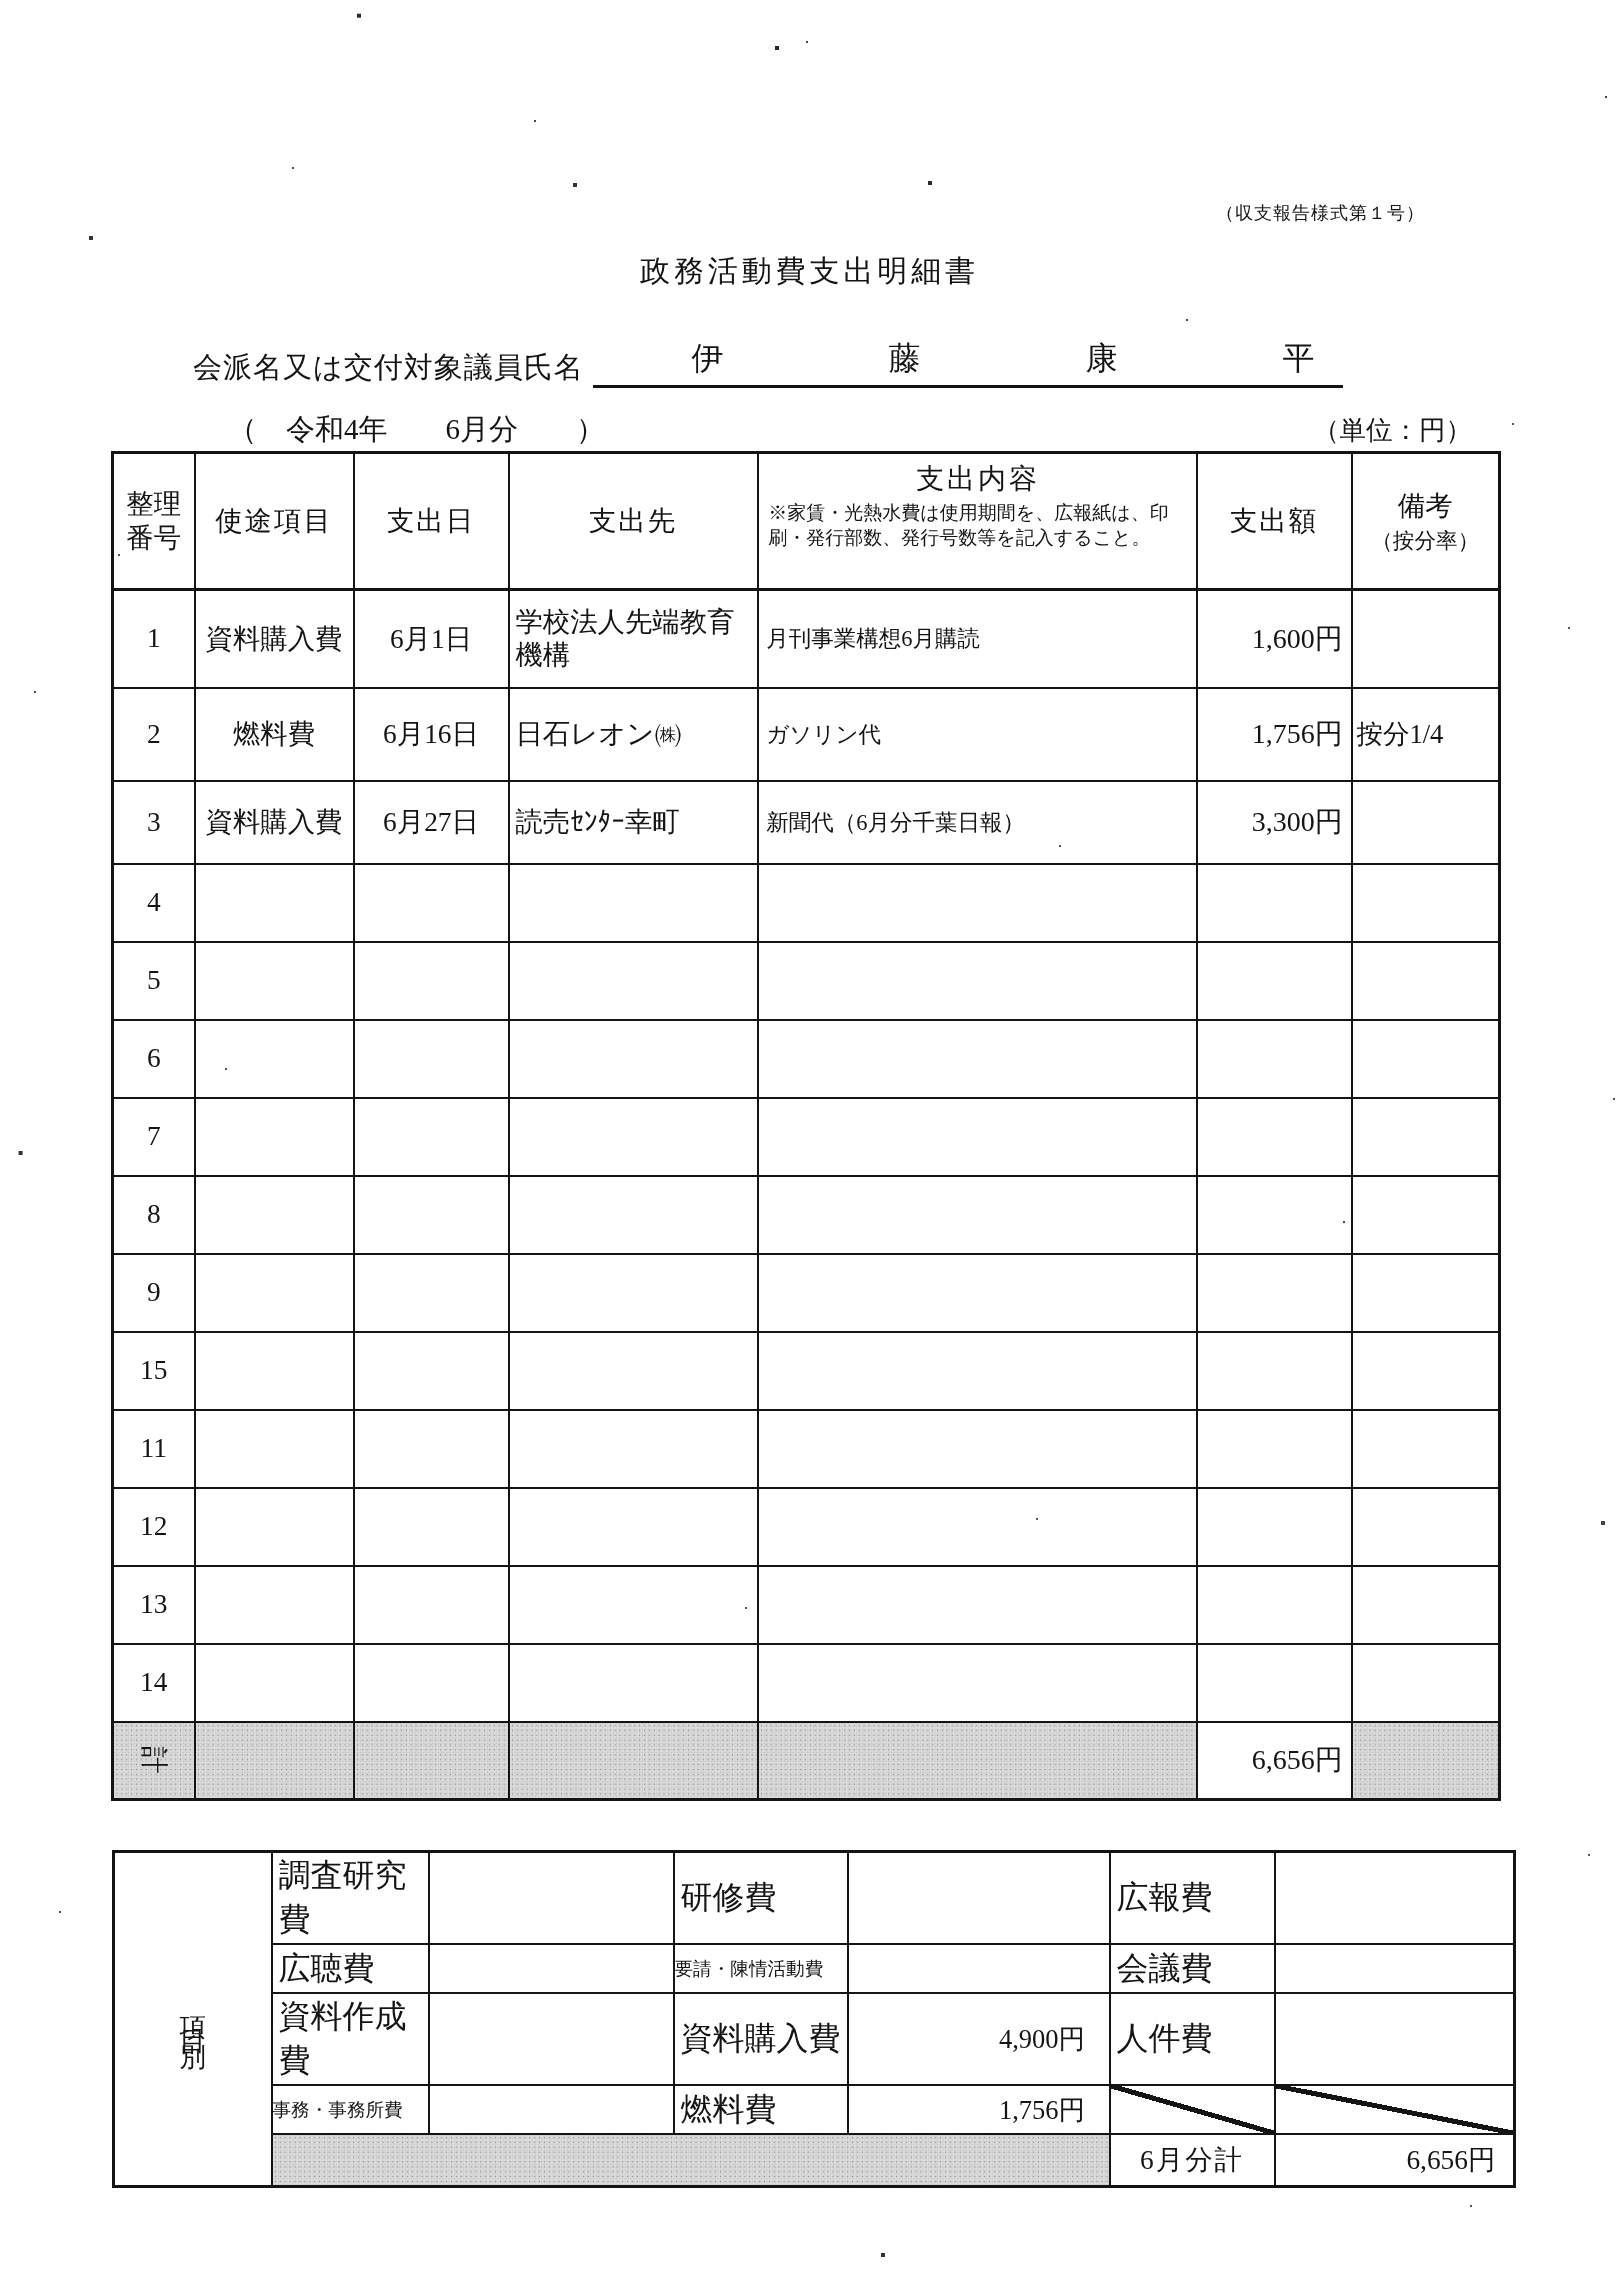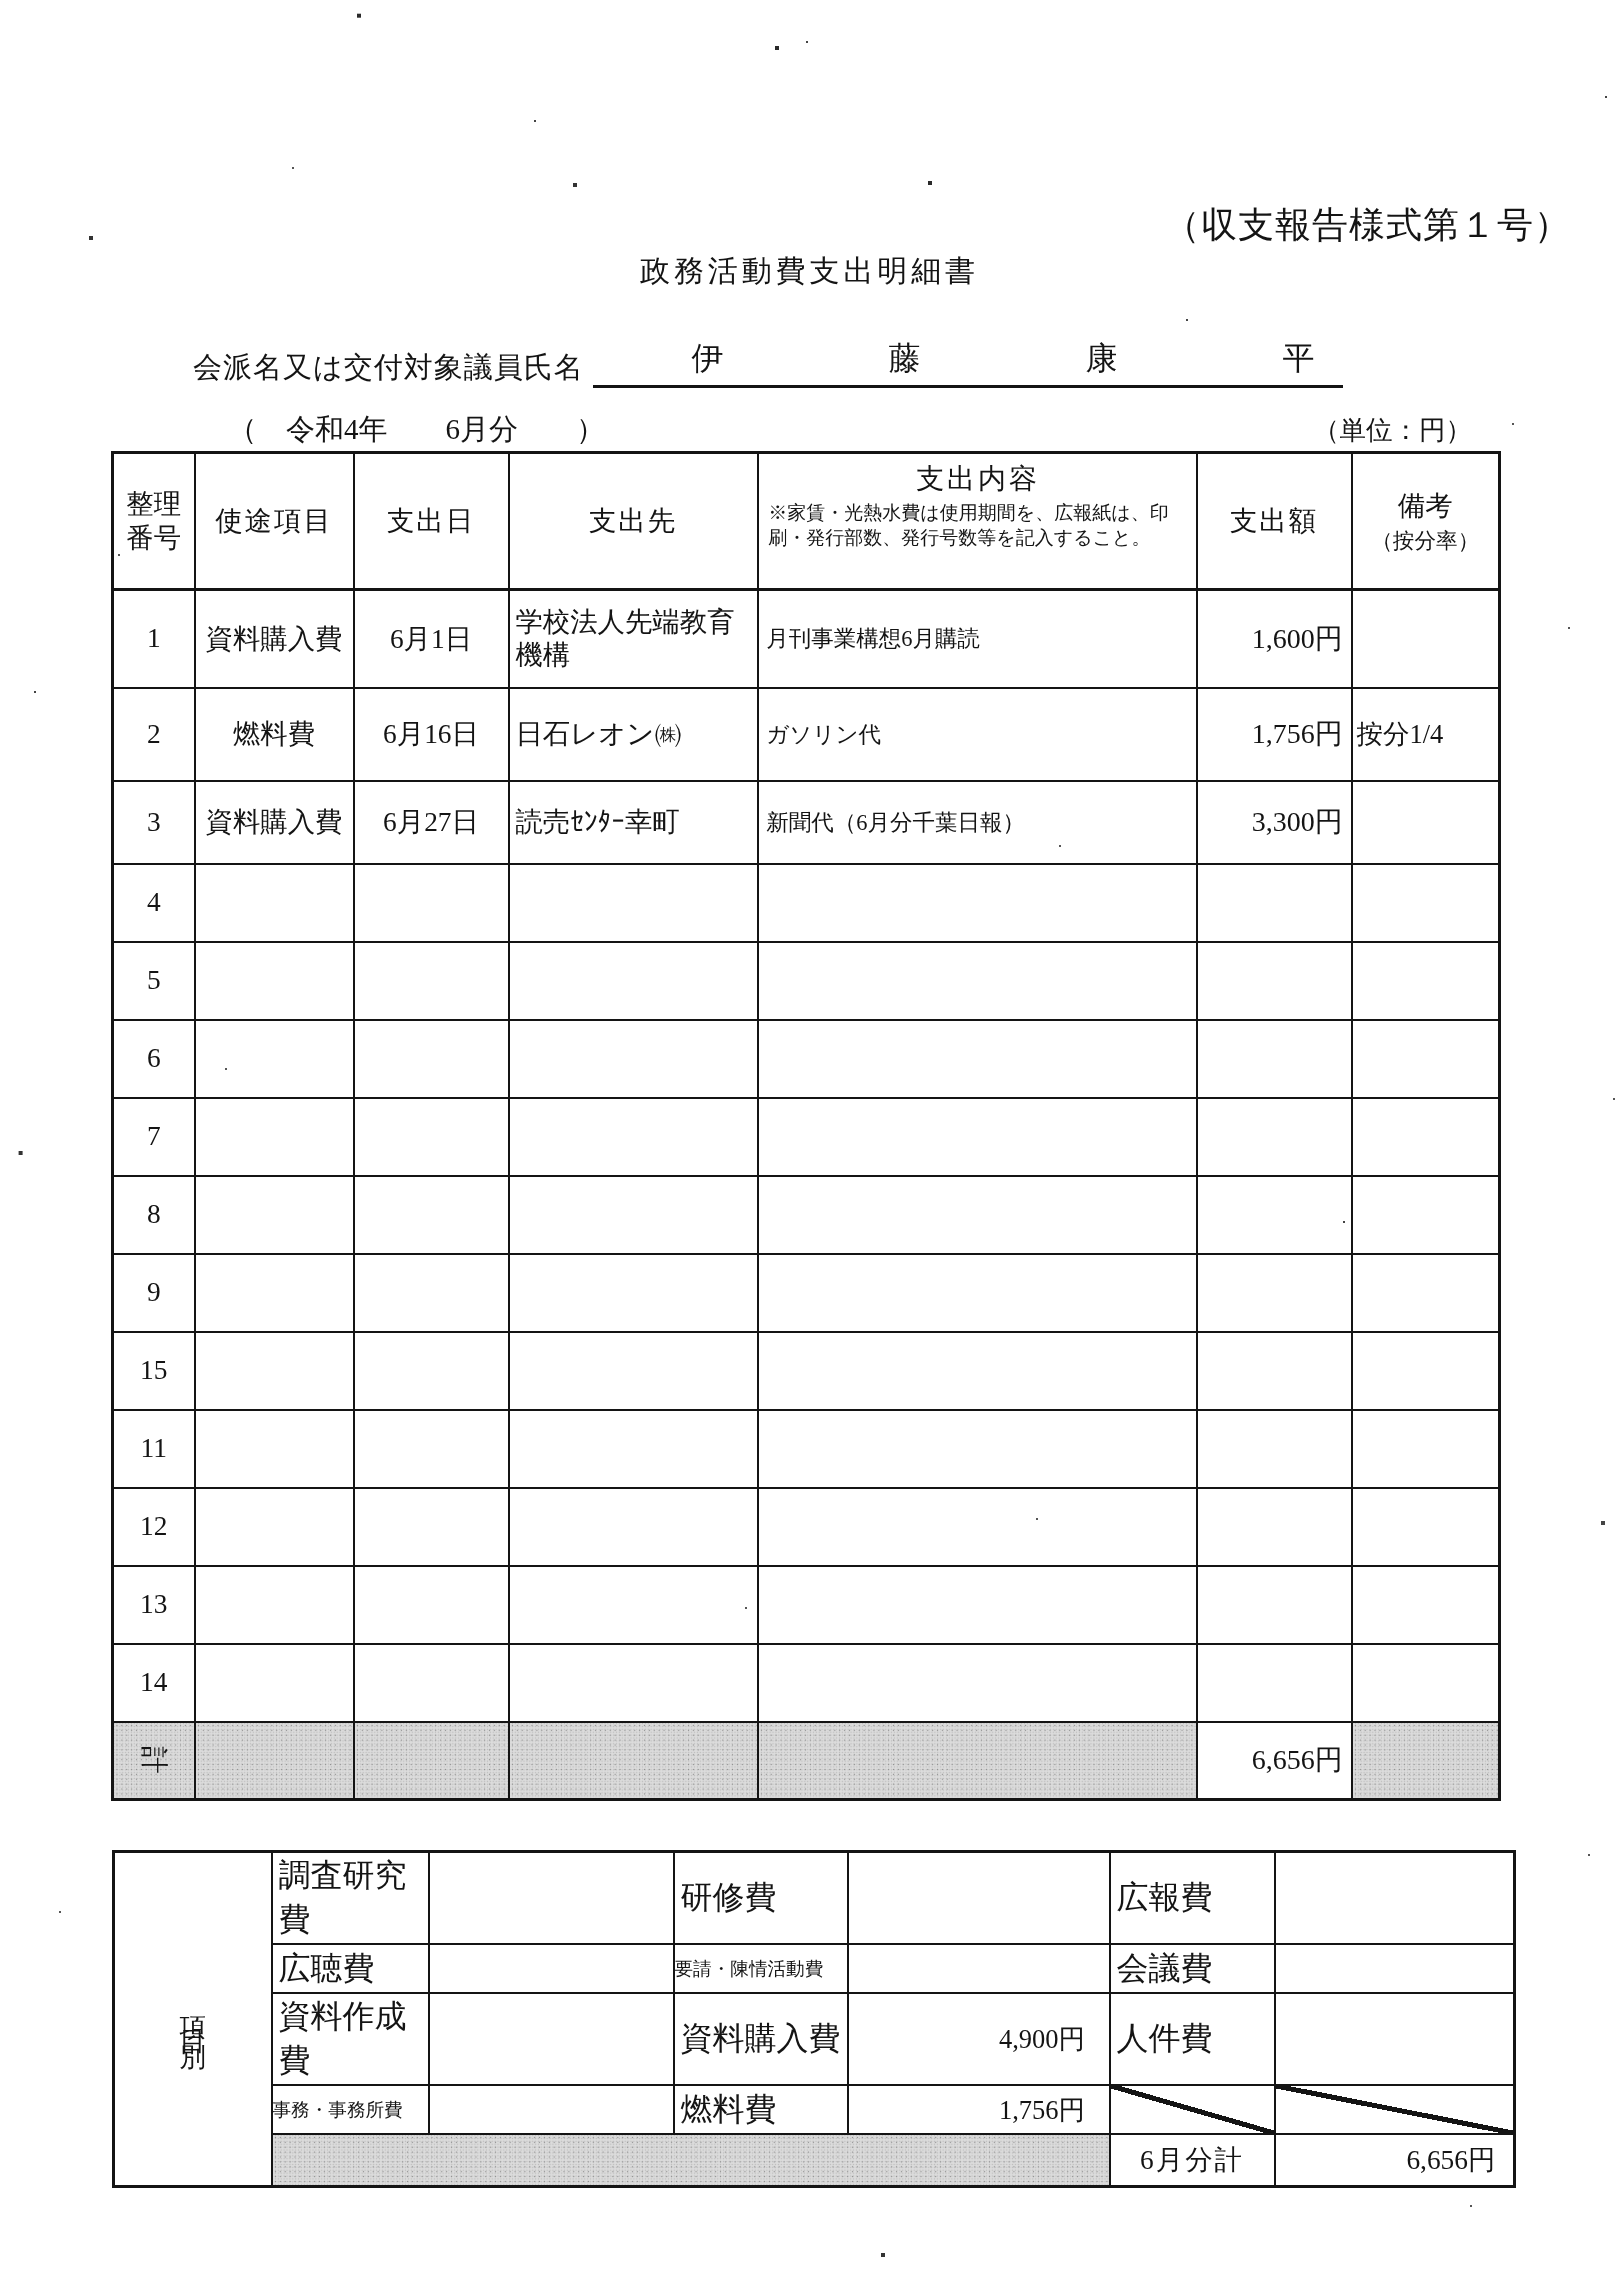--- a/index.html
+++ b/index.html
@@ -2,21 +2,21 @@
 <html><head>
 <meta charset="utf-8">
 <style>
   html,body{margin:0;padding:0;background:#888;}
   .page{
     position:relative;width:1619px;height:2291px;background:#ffffff;
     font-family:"Liberation Serif","DejaVu Serif",serif;color:#141414;
     overflow:hidden;
   }
   
-  .form-note{position:absolute;top:201px;left:1164px;font-size:36px;letter-spacing:1px;}
+  .form-note{position:absolute;top:201px;left:1216px;font-size:18px;letter-spacing:1px;}
   .doc-title{position:absolute;top:251px;left:0;width:100%;text-align:center;font-size:30px;letter-spacing:3.9px;}
   .name-line{position:absolute;top:337px;left:193px;display:flex;align-items:flex-end;}
   .name-label{font-size:29px;letter-spacing:1px;}
   .name-underline{
     width:623px;margin-left:9.8px;border-bottom:3.9px solid #141414;
     display:flex;justify-content:space-between;align-items:flex-end;
     padding:0 29px 3.9px 98px;font-size:32px;
   }
   .period-line{position:absolute;top:410px;left:228px;font-size:29px;}
   .unit-note{position:absolute;top:412px;left:1313px;font-size:26.5px;}

